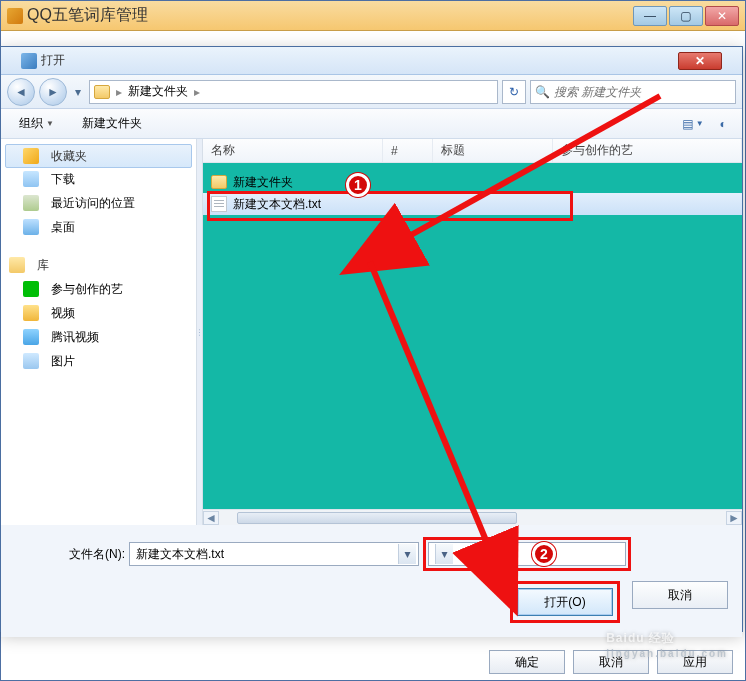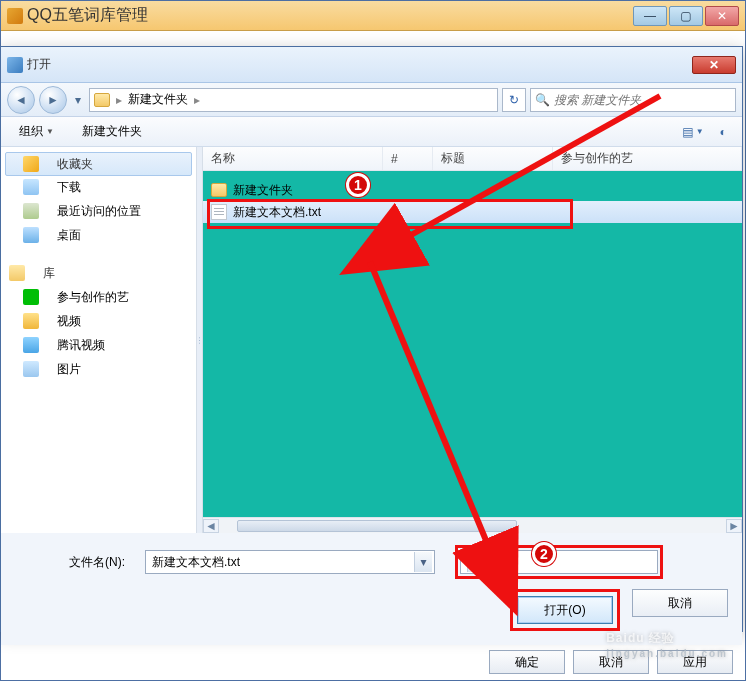--- a/index.html
+++ b/index.html
@@ -9,21 +9,21 @@
 .parent-window { position: absolute; left: 0; top: 0; width: 746px; height: 681px; border: 1px solid #4d6fa3; background: #fff; }
 .parent-titlebar { height: 30px; background: linear-gradient(#f9dca0, #f6c770); display: flex; align-items: center; padding: 0 6px; border-bottom: 1px solid #c89d48; }
 .parent-titlebar .title { font-size: 16px; color: #333; flex: 1; margin-left: 4px; }
 .parent-titlebar .appicon { width: 16px; height: 16px; background: linear-gradient(135deg, #e7a732, #d17a0e); border-radius: 2px; display: inline-block; }
 .win-controls { display: flex; gap: 2px; }
 .win-btn { width: 34px; height: 20px; background: linear-gradient(#cde6f7, #a4c9e3); border: 1px solid #6f97b9; border-radius: 2px; display: flex; align-items: center; justify-content: center; color: #2a3f55; cursor: pointer; }
 .win-btn.close { background: linear-gradient(#f2a7a7, #d96a6a); border-color: #b24a4a; color: #fff; }
 
 
 .open-dialog { position: absolute; left: 0; top: 46px; width: 743px; height: 586px; border: 1px solid #4a6ea1; background: #f1f5fb; box-shadow: 0 4px 16px rgba(0,0,0,0.25); }
-.open-titlebar { height: 36px; background: linear-gradient(#eaf3fc, #d5e5f7); display: flex; align-items: center; padding: 0 6px; border-bottom: 1px solid #a9c5e6; }
+.open-titlebar { height: 28px; background: linear-gradient(#eaf3fc, #d5e5f7); display: flex; align-items: center; padding: 0 20px; border-bottom: 1px solid #a9c5e6; }
 .open-titlebar .title { font-size: 12px; color: #333; margin-left: 4px; flex: 1; }
 .open-titlebar .appicon2 { width: 16px; height: 16px; background: linear-gradient(135deg, #7cb6e9, #3a7cbf); border-radius: 2px; }
 .open-close { width: 44px; height: 18px; background: linear-gradient(#e77a6f, #c93c2f); border: 1px solid #8f261c; border-radius: 2px; display: flex; align-items: center; justify-content: center; color: #fff; font-weight: bold; cursor: pointer; }
 
 
 .nav-row { height: 34px; background: linear-gradient(#f4f8fc, #e4edf8); border-bottom: 1px solid #c4d3e8; display: flex; align-items: center; padding: 0 6px; gap: 4px; }
 .nav-back, .nav-fwd { width: 28px; height: 28px; border-radius: 14px; background: radial-gradient(circle at 35% 30%, #fff, #cfe0f3 55%, #a9c7e6); border: 1px solid #9db9d8; display: flex; align-items: center; justify-content: center; color: #4b6c91; cursor: pointer; }
 .nav-dd { width: 14px; height: 22px; display: flex; align-items: center; justify-content: center; color: #4b6c91; cursor: pointer; }
 .breadcrumb { flex: 1; height: 24px; background: #fff; border: 1px solid #aab8cb; display: flex; align-items: center; padding: 0 4px; gap: 6px; }
 .breadcrumb .folder-ico { width: 16px; height: 14px; background: linear-gradient(#ffe9a8, #f3c968); border: 1px solid #d6a73d; border-radius: 2px; }
@@ -38,21 +38,21 @@
 .tool-item { padding: 3px 10px; border-radius: 2px; cursor: pointer; display: flex; align-items: center; gap: 3px; }
 .tool-item .dd { font-size: 8px; color: #555; }
 .spacer { flex: 1; }
 .tool-icon { width: 22px; height: 22px; display: flex; align-items: center; justify-content: center; color: #3c6ba7; cursor: pointer; border-radius: 2px; }
 
 
 .split { display: flex; height: 386px; }
 .sidebar { width: 196px; background: #fff; border-right: 1px solid #d6dee8; overflow: hidden; position: relative; }
 .sidebar-resize { width: 6px; background: #e8eef7; cursor: col-resize; border-right: 1px solid #d6dee8; display:flex; align-items:center; justify-content:center; color:#9fb4cf; font-size:8px; }
 .tree { padding: 6px 0; }
-.tree-item { display: flex; align-items: center; height: 24px; padding: 0 6px 0 22px; gap: 18px; cursor: pointer; }
+.tree-item { display: flex; align-items: center; height: 24px; padding: 0 6px 0 22px; gap: 12px; cursor: pointer; }
 .tree-item.selected { background: linear-gradient(#e9f2fc, #d6e8fa); border: 1px solid #a8c8ec; margin: -1px 4px; border-radius: 2px; padding-left: 17px; }
 .tree-head { padding-left: 8px; font-weight: normal; color: #333; }
 .tree-spacer { height: 14px; }
 .ico { width: 16px; height: 16px; border-radius: 2px; flex-shrink: 0; }
 .ico-fav { background: linear-gradient(135deg, #ffd76a, #f0a818); }
 .ico-dl { background: linear-gradient(#c7e6ff, #8fc4f2); }
 .ico-desk { background: linear-gradient(#bde0ff, #6cb1e8); }
 .ico-recent { background: linear-gradient(#dce6d0, #aecb8e); }
 .ico-lib { background: linear-gradient(#ffe9a8, #f3c968); }
 .ico-iqiyi { background: #00be06; }
@@ -74,21 +74,21 @@
 .red-around-row { position: absolute; left: 4px; top: 52px; width: 366px; height: 30px; pointer-events: none; }
 
 
 .hscroll { position: absolute; bottom: 0; left: 0; right: 0; height: 16px; background: #f0f3f7; border-top: 1px solid #dde4ec; display:flex; align-items:center;}
 .hscroll .thumb { height:12px; width:280px; margin-left:18px; background: linear-gradient(#e8eef6,#cdd9e8); border:1px solid #b4c3d6; border-radius:2px;}
 .hscroll .arrow { width:16px; height:14px; display:flex; align-items:center; justify-content:center; color:#6b85a3; border:1px solid #c7d3e2; background:#eef3fa;}
 .hscroll .arrow.right{ margin-left:auto; }
 
 
 .bottom { padding: 12px 14px 14px; background: #f1f5fb; }
-.row { display: flex; align-items: center; gap: 20px; margin-bottom: 10px; }
+.row { display: flex; align-items: center; gap: 4px; margin-bottom: 10px; }
 .row label { width: 110px; text-align: right; }
 .combo { height: 24px; background: #fff; border: 1px solid #9aaac0; display: flex; align-items: center; padding: 0 2px 0 6px; }
 .combo input { border: none; outline: none; flex: 1; }
 .combo .dd-btn { width: 18px; height: 20px; background: linear-gradient(#f6f9fc, #dbe5f1); border-left: 1px solid #c2cfdf; display: flex; align-items: center; justify-content: center; color: #4a6285; cursor: pointer; }
 .fn-combo { flex: 1; max-width: 290px; }
 .type-combo { width: 198px; }
 .btns { display: flex; gap: 12px; justify-content: flex-end; }
 .btn { width: 96px; height: 28px; background: linear-gradient(#fdfefe, #e9eef5); border: 1px solid #9aaac0; cursor: pointer; display: flex; align-items: center; justify-content: center; }
 .btn.primary { border: 1px solid #3c7fb1; background: linear-gradient(#f4faff, #d2e7fa); box-shadow: inset 0 0 0 1px #aacdf0; }
 .red-around-type { border: 3px solid #e11; padding: 2px; }

